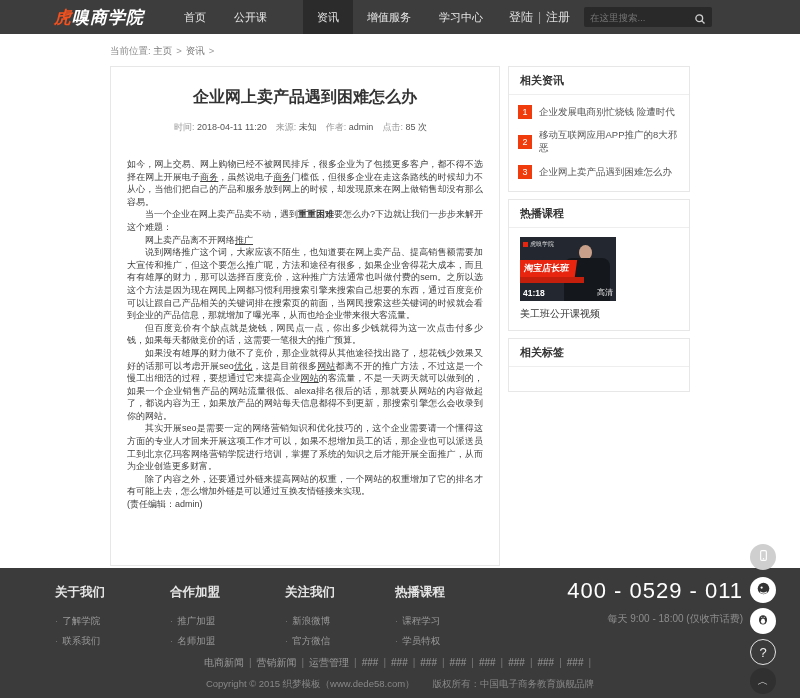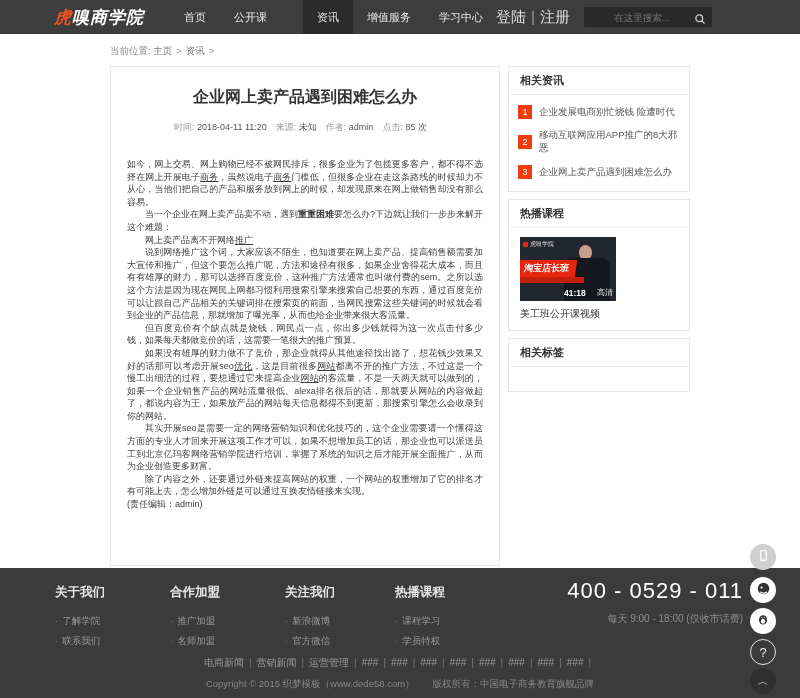--- a/index.html
+++ b/index.html
@@ -16,25 +16,25 @@
     position: absolute; top:0; left:0; width:800px; height:34px;
     background:#3d3d3d; display:flex; align-items:center;
   }
   .logo { margin-left:54px; font-size:17px; font-weight:bold; font-style:italic; color:#fff; letter-spacing:1px; white-space:nowrap; cursor:pointer;}
   .logo .accent { color:#f4511e; }
   .nav { display:flex; height:34px; margin-left:26px; }
   .nav-item { padding:0 14px; line-height:34px; color:#e8e8e8; font-size:11px; cursor:pointer; white-space:nowrap;}
   .nav-item.active { background:#2b2b2b; }
   .nav-item.gap-before { margin-left:22px; }
   .header-right { position:absolute; right:88px; top:0; height:34px; display:flex; align-items:center; }
-  .auth { color:#ddd; font-size:15px; margin-right:14px; white-space:nowrap;}
+  .auth { color:#ddd; font-size:12px; margin-right:14px; white-space:nowrap;}
   .auth span { cursor:pointer; }
   .auth .sep { color:#999; margin:0 5px; cursor:default;}
   .searchbox { width:128px; height:20px; background:#292929; border-radius:2px; display:flex; align-items:center; padding:0 6px; }
-  .searchbox input { flex:1; min-width:0; background:transparent; border:none; outline:none; color:#aaa; font-size:9.5px;text-align:center; }
+  .searchbox input { flex:1; min-width:0; background:transparent; border:none; outline:none; color:#aaa; font-size:9.5px; }
   .search-icon { width:12px; height:12px; flex:none; cursor:pointer; }
 
   
   .breadcrumb { position:absolute; top:45px; left:110px; font-size:9.5px; color:#888; }
   .breadcrumb .bc-link { color:#777; cursor:pointer; }
   .breadcrumb .bc-sep { margin:0 4px; color:#999; }
 
   
   .article-panel {
     position:absolute; left:110px; top:66px; width:390px; height:500px;
@@ -58,21 +58,21 @@
   .related-item { display:flex; align-items:center; font-size:9.5px; color:#555; padding:5px 0; cursor:pointer;}
   .badge { width:14px; height:14px; background:#f03c0c; color:#fff; font-size:9px; display:flex; align-items:center; justify-content:center; margin-right:7px; flex:none; }
   .video-wrap { padding:9px 11px 9px; }
   .thumb { width:96px; height:64px; background:#232830; position:relative; overflow:hidden; cursor:pointer; }
   .thumb .channel { position:absolute; left:3px; top:3px; font-size:6px; color:#ddd; display:flex; align-items:center; }
   .thumb .channel i { display:inline-block; width:5px; height:5px; background:#e8250e; margin-right:2px; }
   .thumb .person-head { position:absolute; right:24px; top:8px; width:13px; height:15px; background:#c9a089; border-radius:50%; }
   .thumb .person-body { position:absolute; right:6px; top:21px; width:46px; height:43px; background:#14171c; border-radius:8px 8px 0 0; }
   .thumb .banner { position:absolute; left:-3px; top:23px; background:#e8250e; color:#fff; font-size:9px; font-weight:bold; padding:2px 7px; transform:skewX(-8deg); white-space:nowrap; }
   .thumb .substrip { position:absolute; left:0; top:40px; width:64px; height:6px; background:#c41f0c; }
-  .thumb .duration { position:absolute; left:3px; bottom:3px; font-size:8.5px; color:#fff; font-weight:bold;margin-left:41px; }
+  .thumb .duration { position:absolute; left:3px; bottom:3px; font-size:8.5px; color:#fff; font-weight:bold; }
   .thumb .quality { position:absolute; right:3px; bottom:3px; font-size:8px; color:#eee;margin-left:23px; }
   .video-caption { font-size:10px; color:#333; margin-top:6px; cursor:pointer;}
   .tags-empty { height:24px; }
 
   
   .footer { position:absolute; top:568px; left:0; width:800px; height:130px; background:#3b3b3b; }
   .fcol { position:absolute; top:16px; }
   .fcol .fcol-title { font-size:12.5px; color:#e6e6e6; font-weight:bold; margin-bottom:14px; }
   .fcol .flink { display:block; font-size:9.5px; color:#999; margin-bottom:7px; cursor:pointer; }
   .fcol .flink .dot { margin-right:4px; color:#777; }

